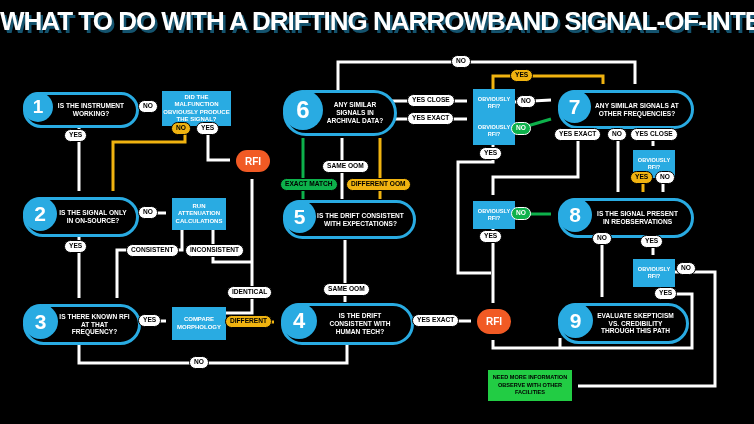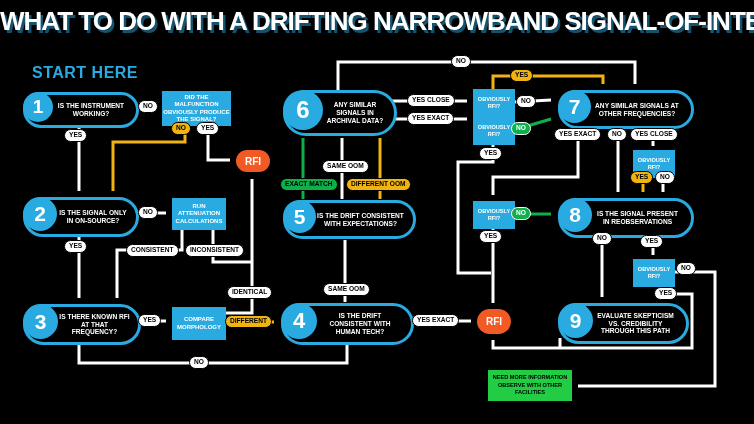--- a/index.html
+++ b/index.html
@@ -79,21 +79,20 @@
     <path class="y" d="M493,89 L493,76 L603,76 L603,84" marker-end="url(#ay)"></path>
     <path class="y" d="M643,176 L643,192" marker-end="url(#ay)"></path>
     <path class="y" d="M224,322 L274,322" marker-end="url(#ay)"></path>
     <path class="y" d="M380,199 L380,138" marker-end="url(#ay)"></path>
     <path class="g" d="M303,199 L303,138" marker-end="url(#ag)"></path>
     <path class="g" d="M514,130 L551,119" marker-end="url(#ag)"></path>
     <path class="g" d="M514,214 L551,214" marker-end="url(#ag)"></path>
   </svg>
 
   <div class="title">WHAT TO DO WITH A DRIFTING NARROWBAND SIGNAL-OF-INTEREST</div>
-  <div class="start">START HERE</div>
 
   <div class="node" style="left:23px;top:92px;width:110px;height:30px;">
     <div class="num" style="width:30px;height:30px;font-size:19px;">1</div>
     <div class="txt" style="left:28px;right:8px;">IS THE INSTRUMENT WORKING?</div>
   </div>
   <div class="node" style="left:23px;top:197px;width:110px;height:34px;">
     <div class="num" style="width:34px;height:34px;font-size:21px;">2</div>
     <div class="txt" style="left:32px;right:8px;">IS THE SIGNAL ONLY IN ON-SOURCE?</div>
   </div>
   <div class="node" style="left:23px;top:304px;width:112px;height:35px;">

